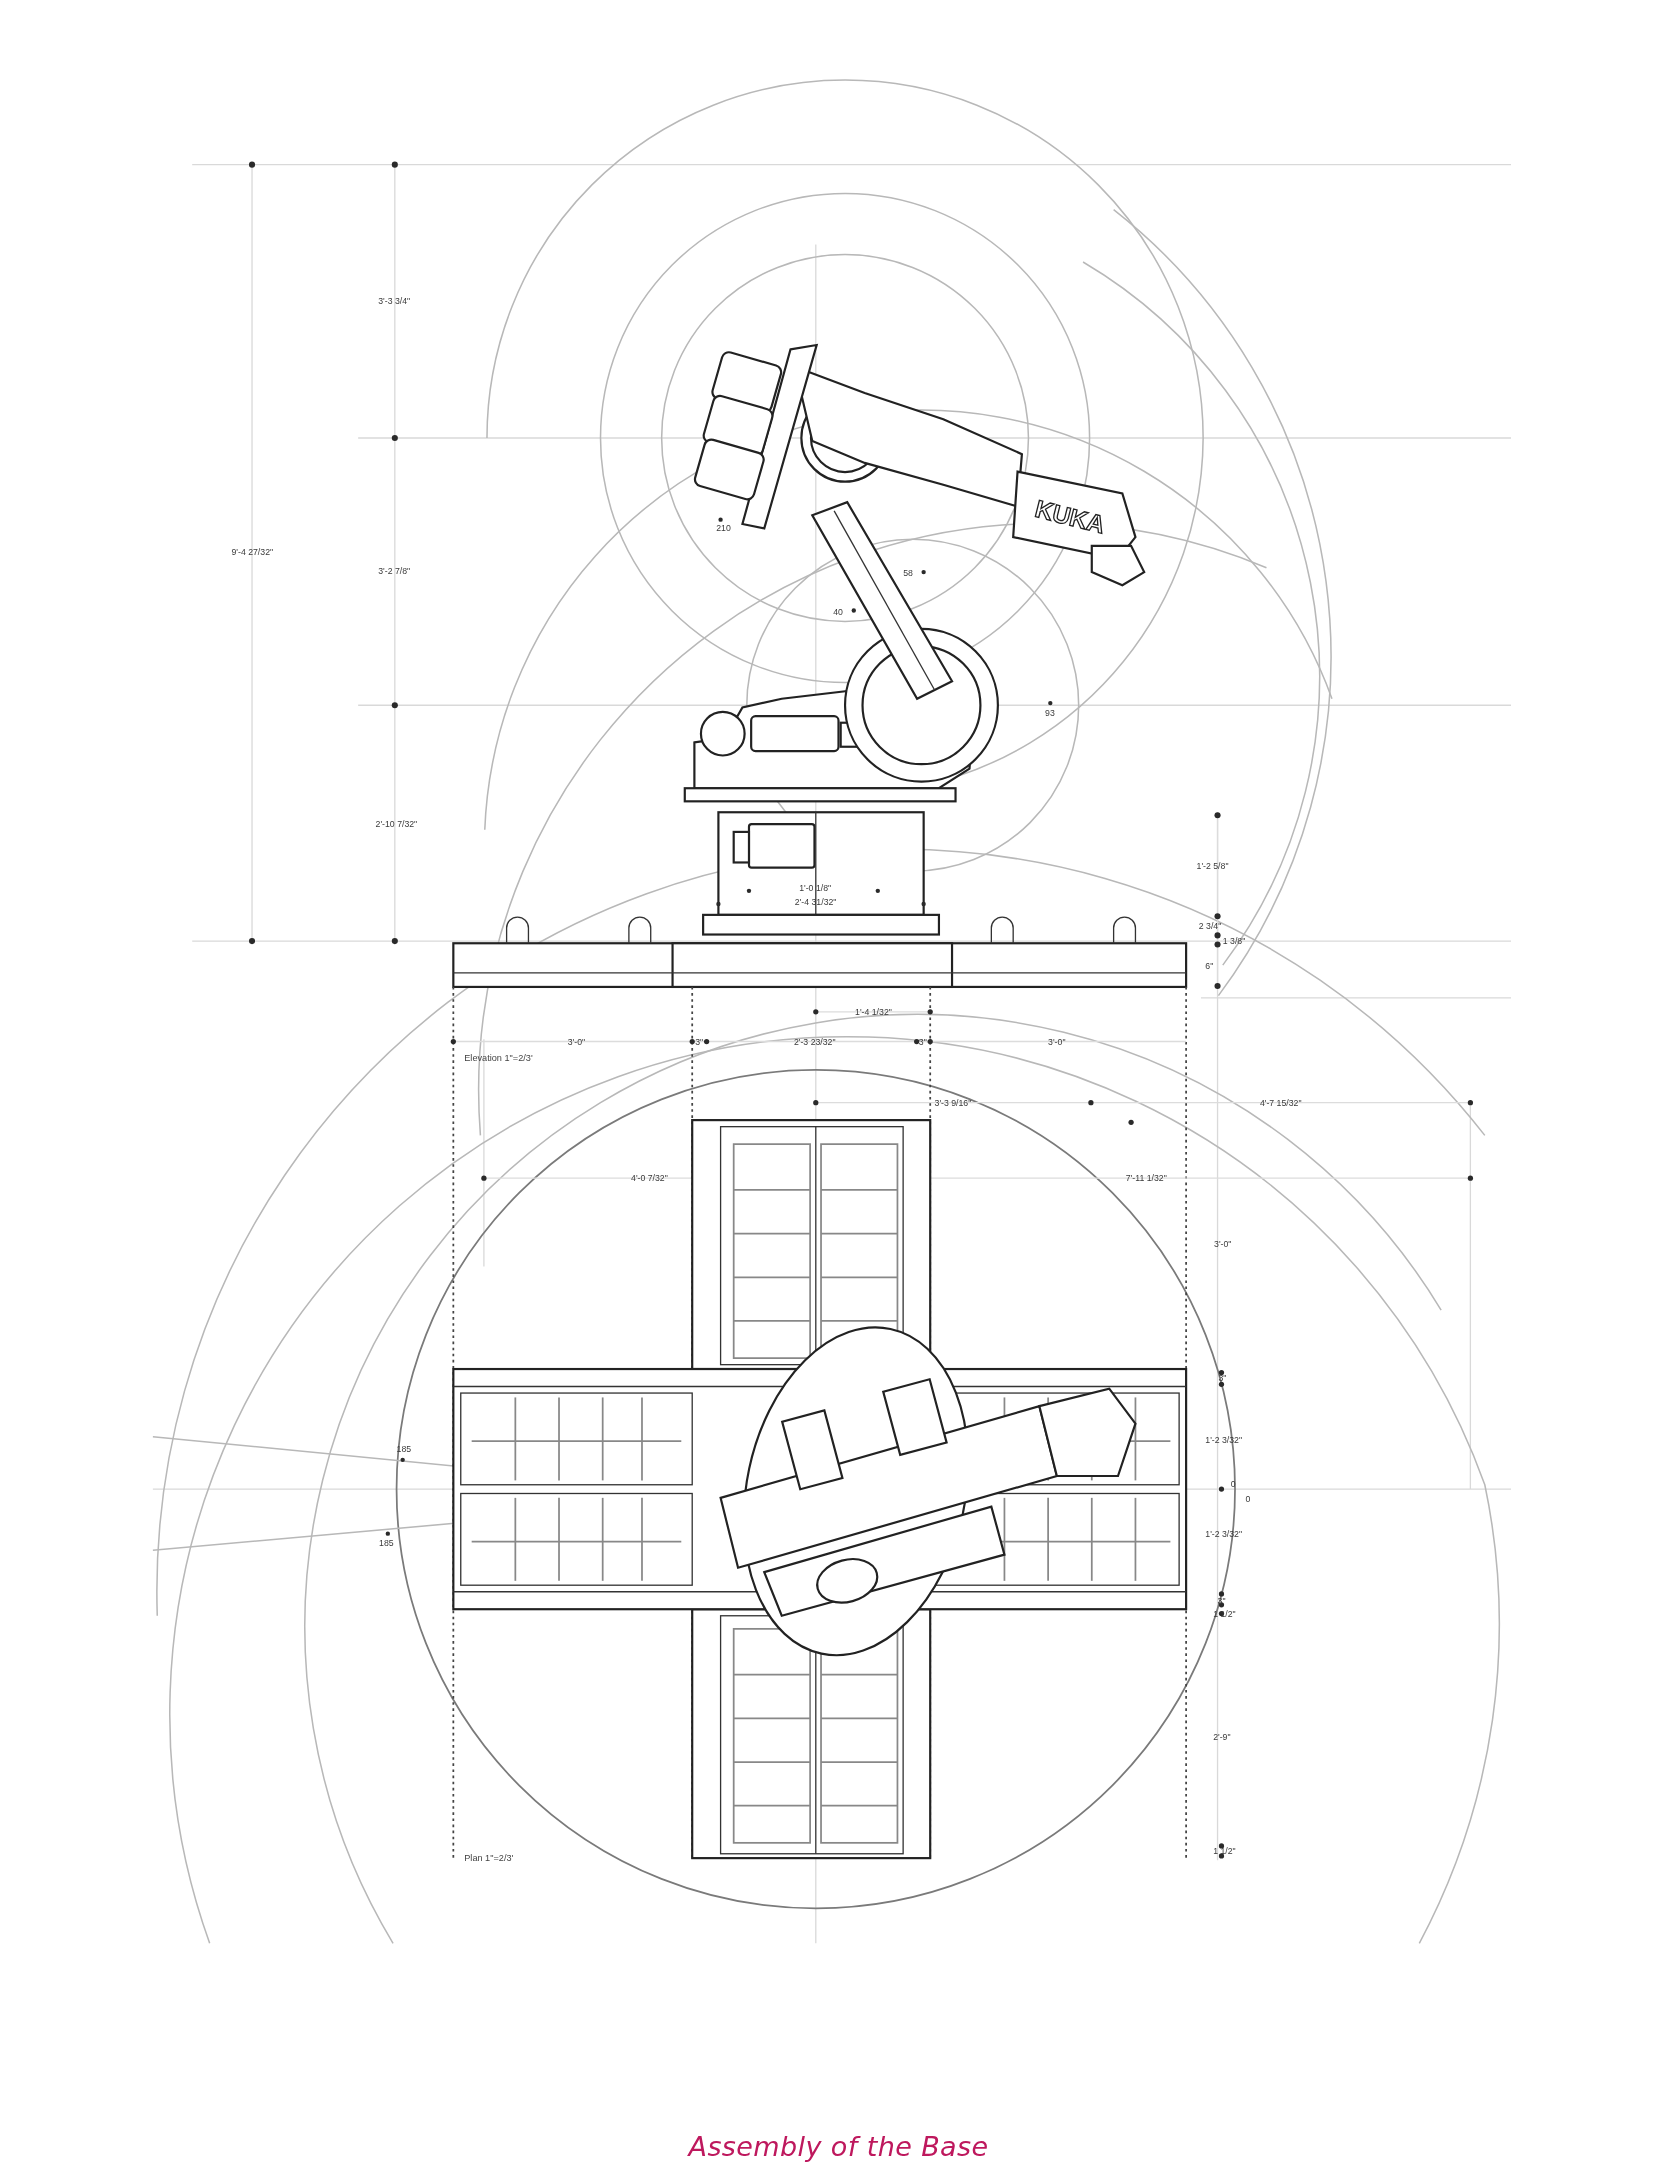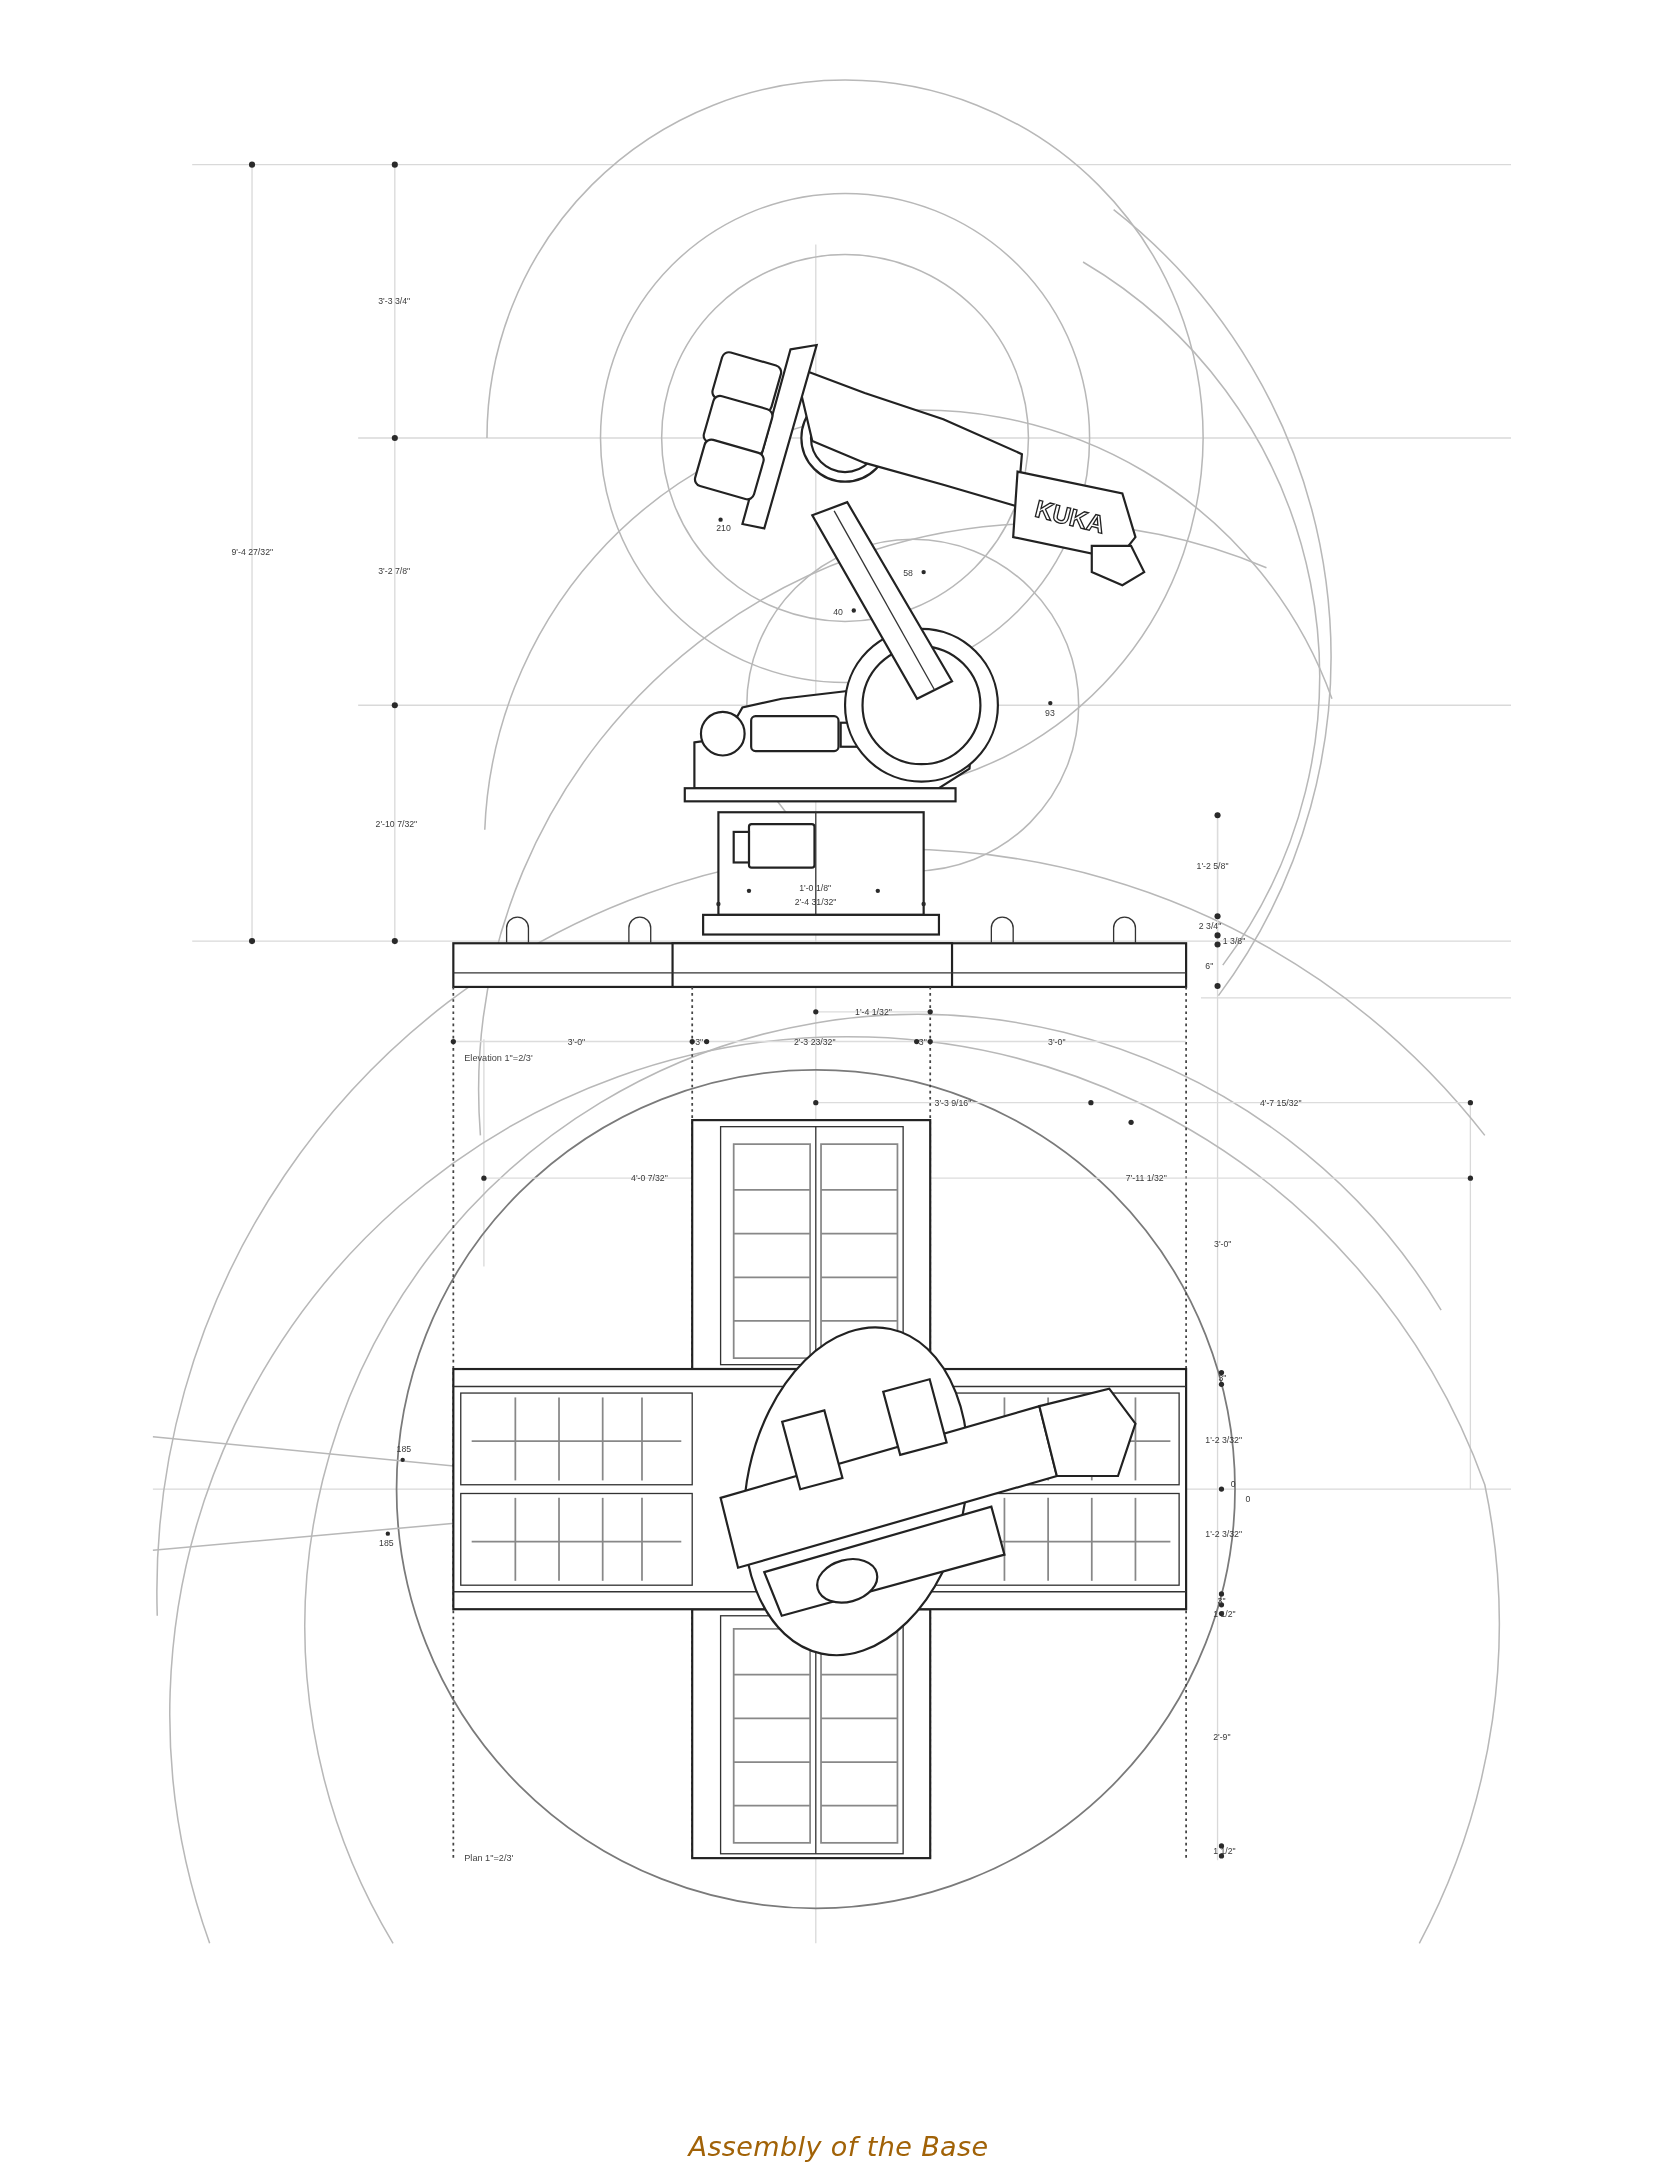--- a/index.html
+++ b/index.html
@@ -9,21 +9,21 @@
   .arc{stroke:#b8b8b8;stroke-width:3.5;fill:none;}
   .arcdark{stroke:#7a7a7a;stroke-width:4;fill:none;}
   .dimline{stroke:#dcdcdc;stroke-width:3;fill:none;}
   .dot{fill:#2a2a2a;}
   .part{stroke:#222;stroke-width:5;fill:#fff;}
   .partthin{stroke:#333;stroke-width:3;fill:none;}
   .dash{stroke:#444;stroke-width:4;stroke-dasharray:6 8;fill:none;}
   .shelf{stroke:#888;stroke-width:4;fill:none;}
   .dimtext{font-family:"Liberation Sans",sans-serif;font-size:20px;fill:#3a3a3a;}
   .viewlabel{font-family:"Liberation Sans",sans-serif;font-size:21px;fill:#444;}
-  .caption{position:absolute;left:0;width:1677px;top:2131px;text-align:center;font-family:"DejaVu Sans",sans-serif;font-style:italic;font-weight:300;font-size:27px;color:#a16207;letter-spacing:0.4px;}
+  .caption{position:absolute;left:0;width:1677px;top:2131px;text-align:center;font-family:"DejaVu Sans",sans-serif;font-style:italic;font-weight:300;font-size:27px;color:#be185d;letter-spacing:0.4px;}
 </style>
 </head>
 <body>
 
 <svg id="drawing" viewBox="0 0 3840 5347" xmlns="http://www.w3.org/2000/svg">
 
   <g>
     <line class="guide" x1="440" y1="377" x2="3460" y2="377"></line>
     <line class="guide" x1="820" y1="1003" x2="3460" y2="1003"></line>
     <line class="guide" x1="820" y1="1615" x2="3460" y2="1615"></line>

